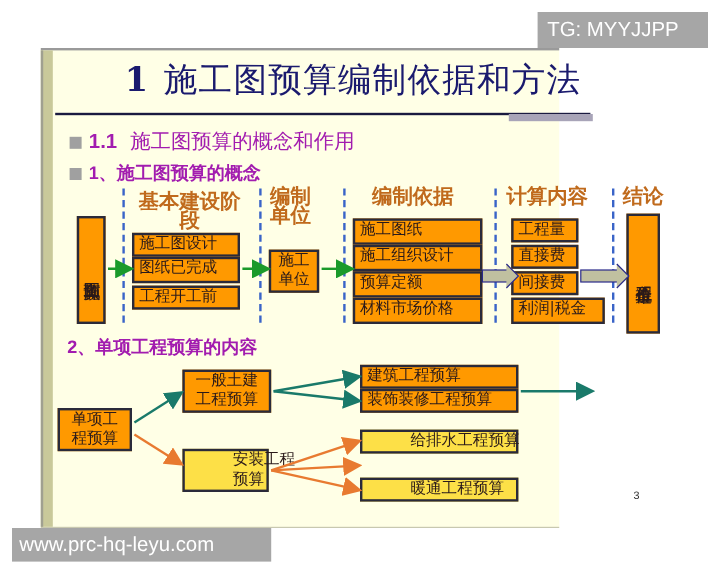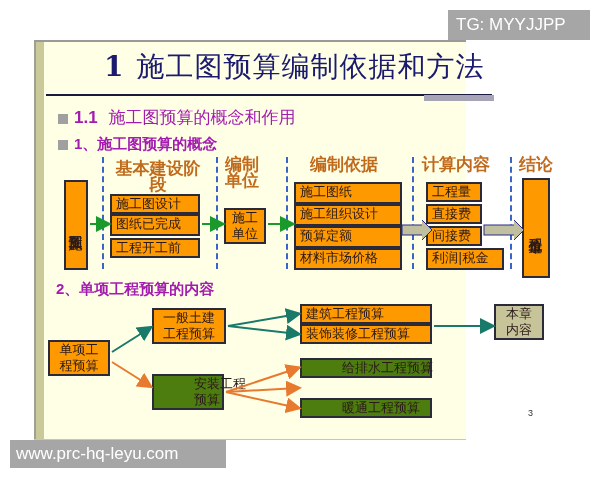--- a/index.html
+++ b/index.html
@@ -17,21 +17,21 @@
   .bullet { position:absolute; left:24px; color:#a21caf; white-space:nowrap; }
   .bullet .sq { display:inline-block; width:10px; height:10px; background:#a0a0a0; margin-right:6px; vertical-align:middle; }
   .bullet .b { font-family:"Liberation Sans", sans-serif; font-weight:bold; }
   .b1 { top:64px; font-size:17px; }
   .b2 { top:93px; font-size:15px; }
   .b3 { left:22px; top:238px; font-size:15px; font-weight:bold; }
   .colhead { position:absolute; color:#c06a1c; font-size:17px; font-weight:bold; text-align:center; line-height:16px; }
   .dash { position:absolute; width:0; border-left:2px dashed #3a64c8; }
   .box { position:absolute; background:#ff9900; border:2px solid #2a2a3a; color:#2a1a1a; font-size:13px; line-height:16px; padding-left:4px; white-space:nowrap; }
   .box.center { text-align:center; padding-left:0; }
-  .box.red { background:#4d7c0f;padding-left:40px; }
+  .box.red { background:#fde047;padding-left:40px; }
   .box.tan { background:#c8c49a; }
   .vtext { writing-mode:vertical-rl; text-orientation:upright; letter-spacing:0; display:flex; align-items:center; justify-content:center; padding:0; }
   svg.lines { position:absolute; left:0; top:0; width:532px; height:400px; pointer-events:none; }
   .page-num { position:absolute; left:494px; top:366px; font-size:9px; color:#333; font-family:"Liberation Sans", sans-serif; }
   .watermark { position:absolute; left:10px; top:440px; width:216px; height:28px; background:#a6a6a6; color:#fff;
                font-family:"Liberation Sans", sans-serif; font-size:17px; line-height:28px; padding-left:6px; }
 </style>
 </head>
 <body>
 
@@ -107,24 +107,20 @@
     <div>安装工程</div>
     <div>预算</div>
   </div>
 
   <div class="box" style="left:266px;top:262px;width:132px;height:20px;">建筑工程预算</div>
   <div class="box" style="left:266px;top:282px;width:132px;height:20px;">装饰装修工程预算</div>
 
   <div class="box red" style="left:266px;top:316px;width:132px;height:20px;">给排水工程预算</div>
   <div class="box red" style="left:266px;top:356px;width:132px;height:20px;">暖通工程预算</div>
 
-  <div class="box tan center" style="left:460px;top:262px;width:50px;height:36px;">
-    <div>本章</div>
-    <div>内容</div>
-  </div>
 
   <svg class="lines" viewBox="0 0 532 400">
     <defs>
       <marker id="ag" markerWidth="8" markerHeight="8" refX="6" refY="4" orient="auto">
           <path d="M0,0 L8,4 L0,8 z" fill="#1a9a2a"></path>
         </marker>
       <marker id="at" markerWidth="8" markerHeight="8" refX="6" refY="4" orient="auto">
           <path d="M0,0 L8,4 L0,8 z" fill="#1a7a6a"></path>
         </marker>
       <marker id="ao" markerWidth="8" markerHeight="8" refX="6" refY="4" orient="auto">

